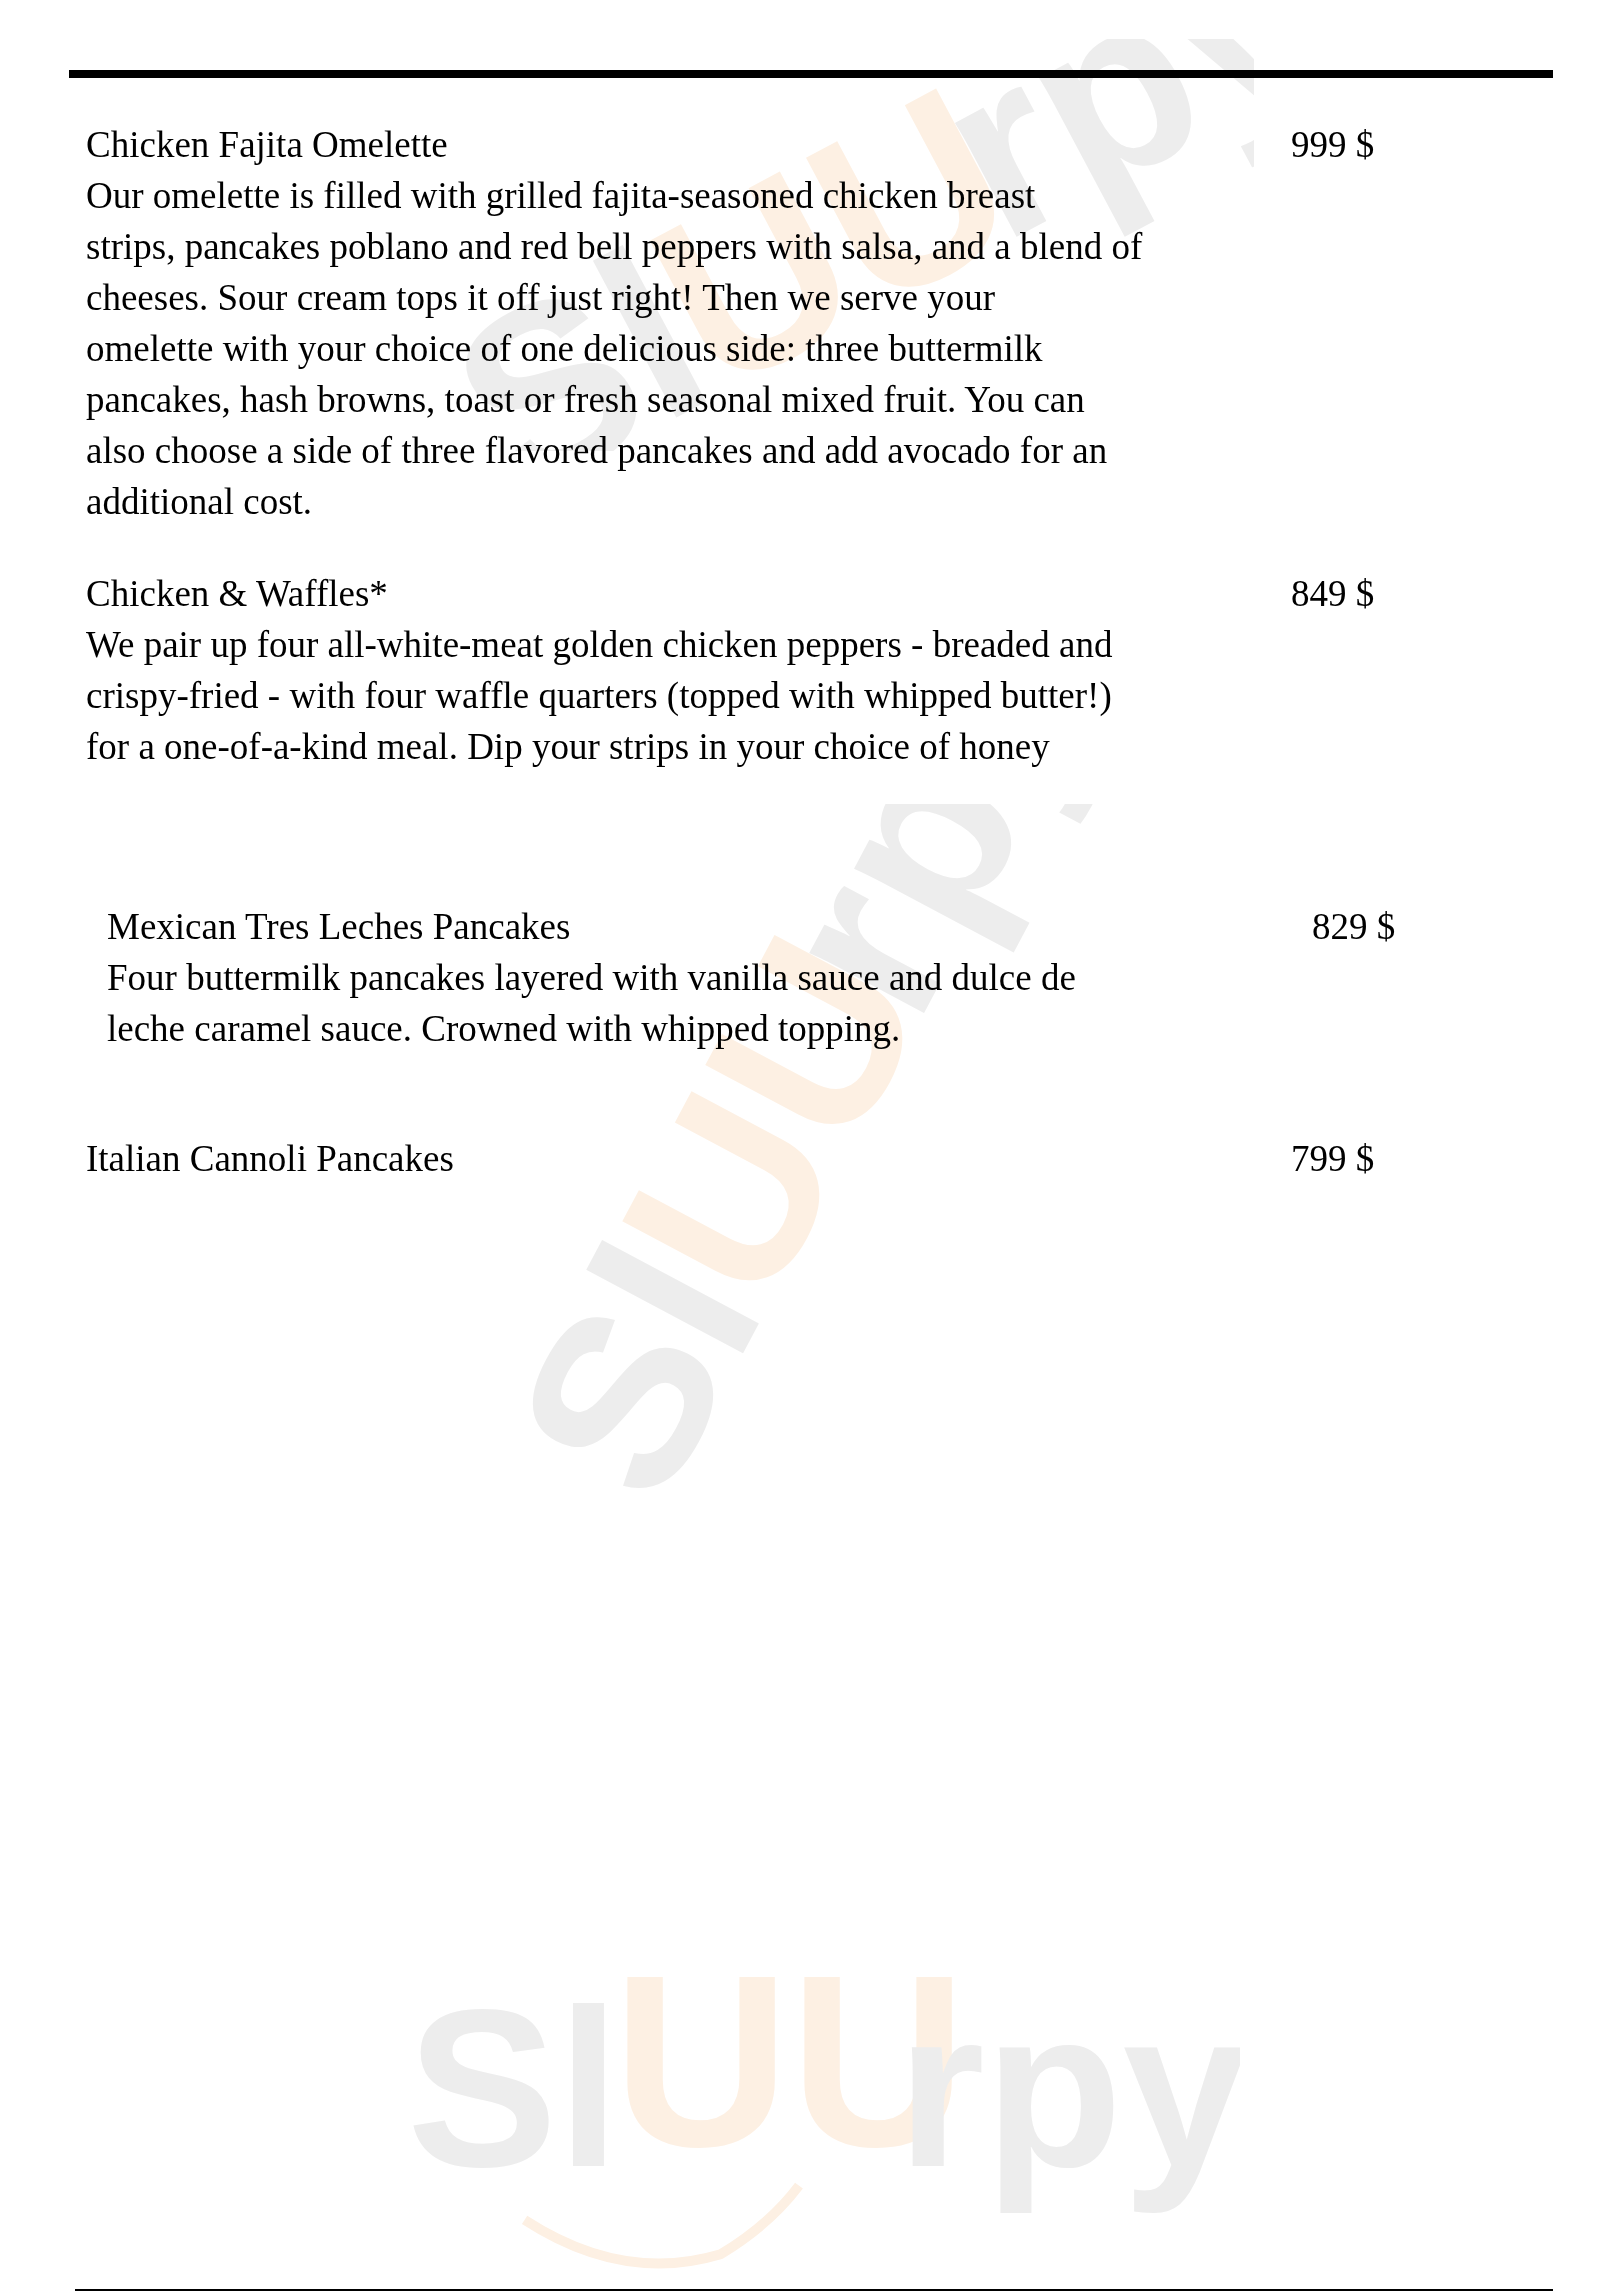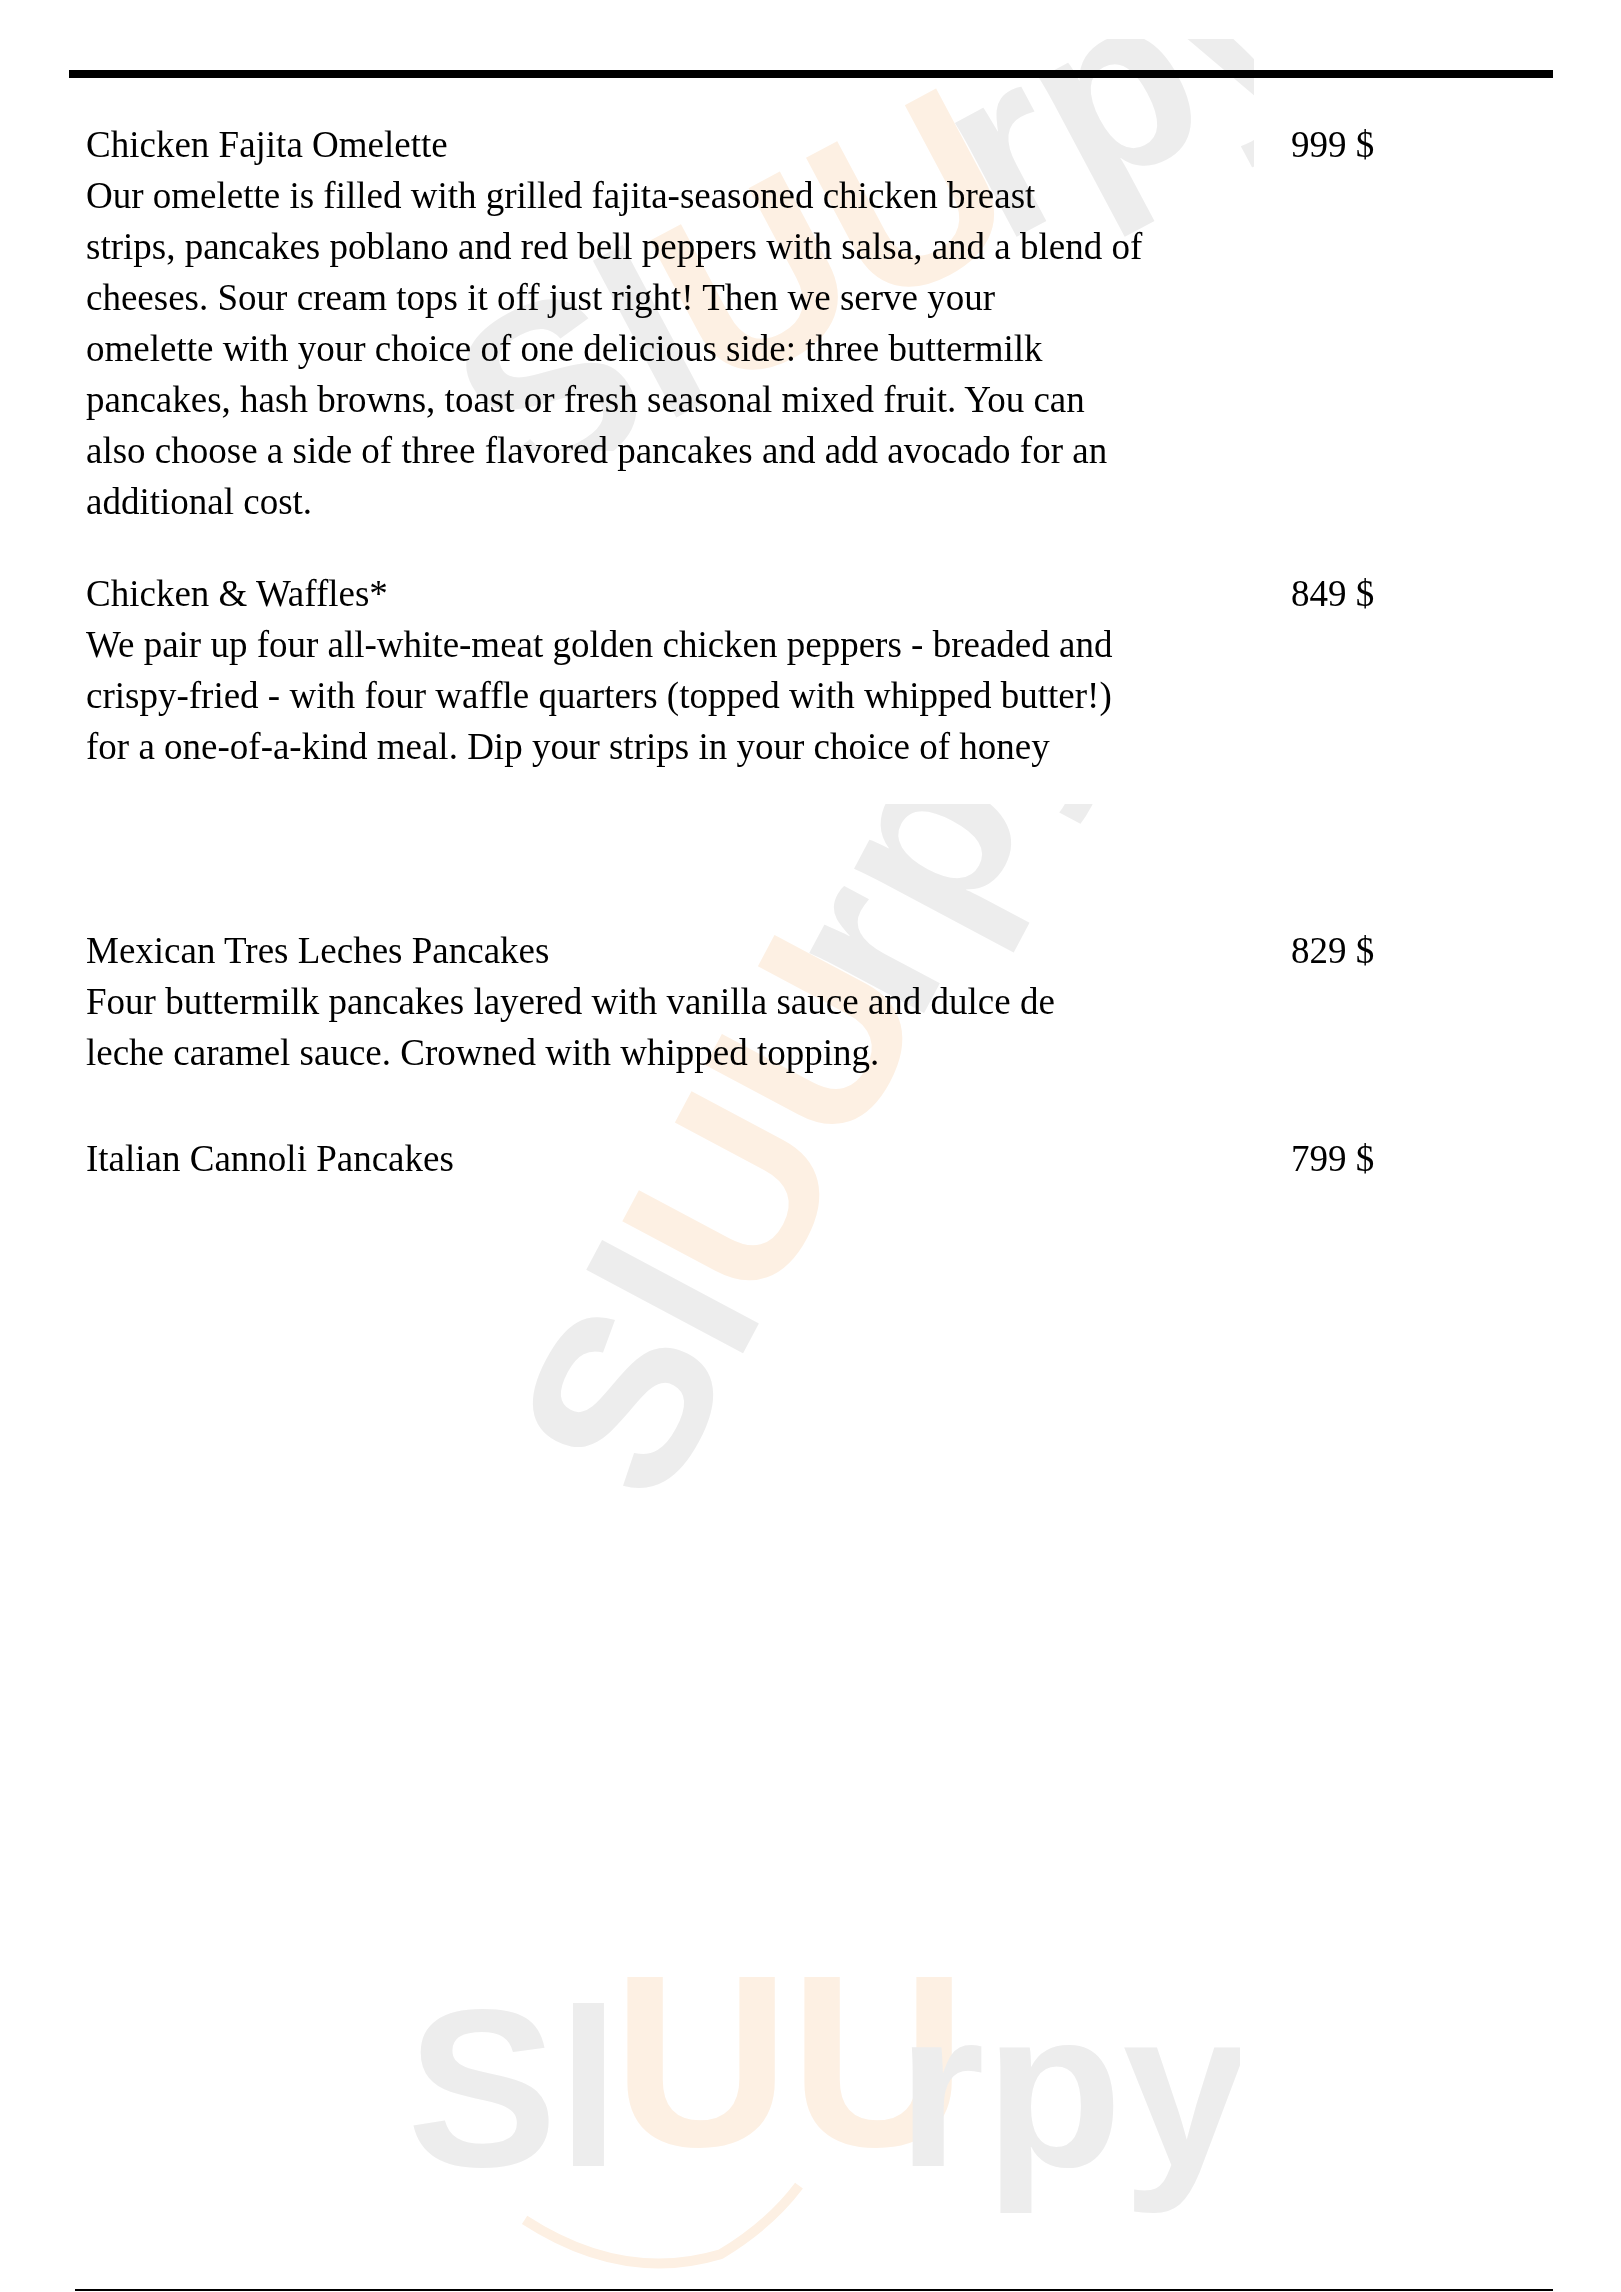--- a/index.html
+++ b/index.html
@@ -60,21 +60,21 @@
 <div class="item" style="top:568px;">
   <div class="item-name">Chicken &amp; Waffles*</div>
   <div class="item-price">849 $</div>
   <div class="item-desc">
     <span>We pair up four all-white-meat golden chicken peppers - breaded and</span>
     <span>crispy-fried - with four waffle quarters (topped with whipped butter!)</span>
     <span>for a one-of-a-kind meal. Dip your strips in your choice of honey</span>
   </div>
 </div>
 
-<div class="item" style="top:925px;">
+<div class="item" style="top:901px;margin-left:21px;">
   <div class="item-name">Mexican Tres Leches Pancakes</div>
   <div class="item-price">829 $</div>
   <div class="item-desc">
     <span>Four buttermilk pancakes layered with vanilla sauce and dulce de</span>
     <span>leche caramel sauce. Crowned with whipped topping.</span>
   </div>
 </div>
 
 <div class="item" style="top:1133px;">
   <div class="item-name">Italian Cannoli Pancakes</div>

